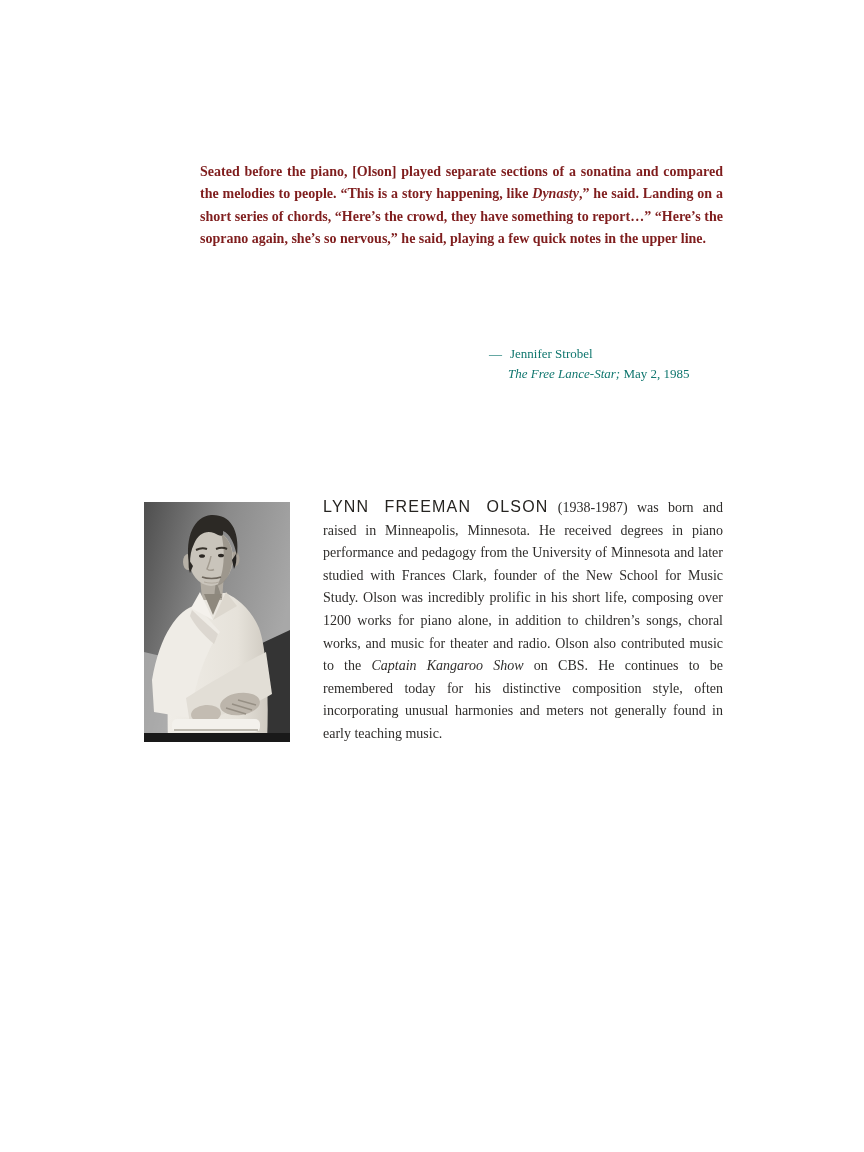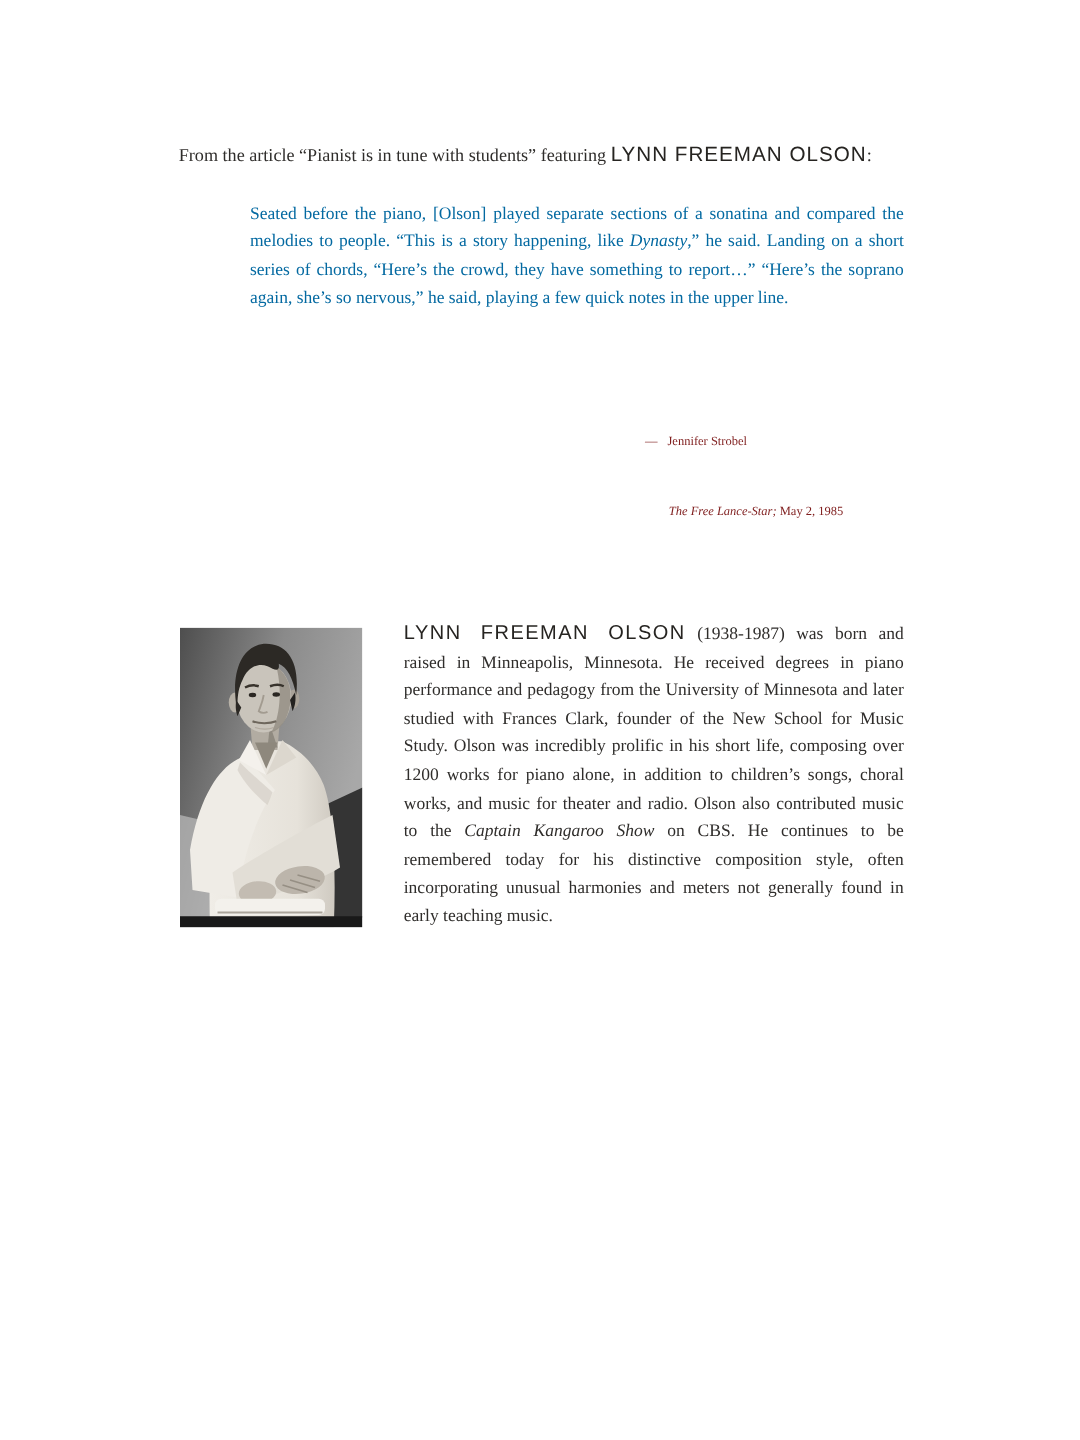--- a/index.html
+++ b/index.html
@@ -32,37 +32,38 @@
     color: #262421;
   }
 
   .quote-para {
     position: absolute;
     left: 200px;
     width: 523px;
     font-size: 14px;
     line-height: 22.4px;
     text-align: justify;
-    color: #0369a1;
+    color: #7f1d1d;
+    font-weight: bold;
   }
   .quote-para-1 { top: 161px; }
   .quote-para-2 { top: 284px; }
   .quote-para em { font-style: italic; }
 
   .attribution {
     position: absolute;
-    left: 516px;
+    left: 489px;
     top: 344px;
-    font-size: 10px;
+    font-size: 13px;
     line-height: 19.5px;
-    color: #7f1d1d;
+    color: #0f766e;
   }
   .attribution .author-line { white-space: nowrap; }
   .attribution .dash { display: inline-block; margin-right: 8px; }
-  .attribution .source-line { padding-left: 19px; white-space: nowrap; margin-top: 36px; }
+  .attribution .source-line { padding-left: 19px; white-space: nowrap; }
   .attribution .source-title { font-style: italic; }
 
   .portrait-frame {
     position: absolute;
     left: 144px;
     top: 502px;
     width: 146px;
     height: 240px;
     overflow: hidden;
   }
@@ -86,21 +87,20 @@
     color: #262421;
   }
   .bio-para-2 { margin-top: 16px; }
   .bio-column em { }
 </style>
 </head>
 <body>
 
 <div class="page">
 
-  <div class="header-line"><span>From the article “Pianist is in tune with students” featuring </span><span class="header-name">LYNN FREEMAN OLSON</span><span>:</span></div>
 
   <p class="quote-para quote-para-1"><span>Seated before the piano, [Olson] played separate sections of a sonatina and compared the melodies to people. “This is a story happening, like </span><em>Dynasty</em><span>,” he said. Landing on a short series of chords, “Here’s the crowd, they have something to report…” “Here’s the soprano again, she’s so nervous,” he said, playing a few quick notes in the upper line.</span></p>
 
 
   <div class="attribution">
     <div class="author-line"><span class="dash">—</span><span>Jennifer Strobel</span></div>
     <div class="source-line"><span class="source-title">The Free Lance-Star;</span><span> May 2, 1985</span></div>
   </div>
 
   <div class="portrait-frame">

